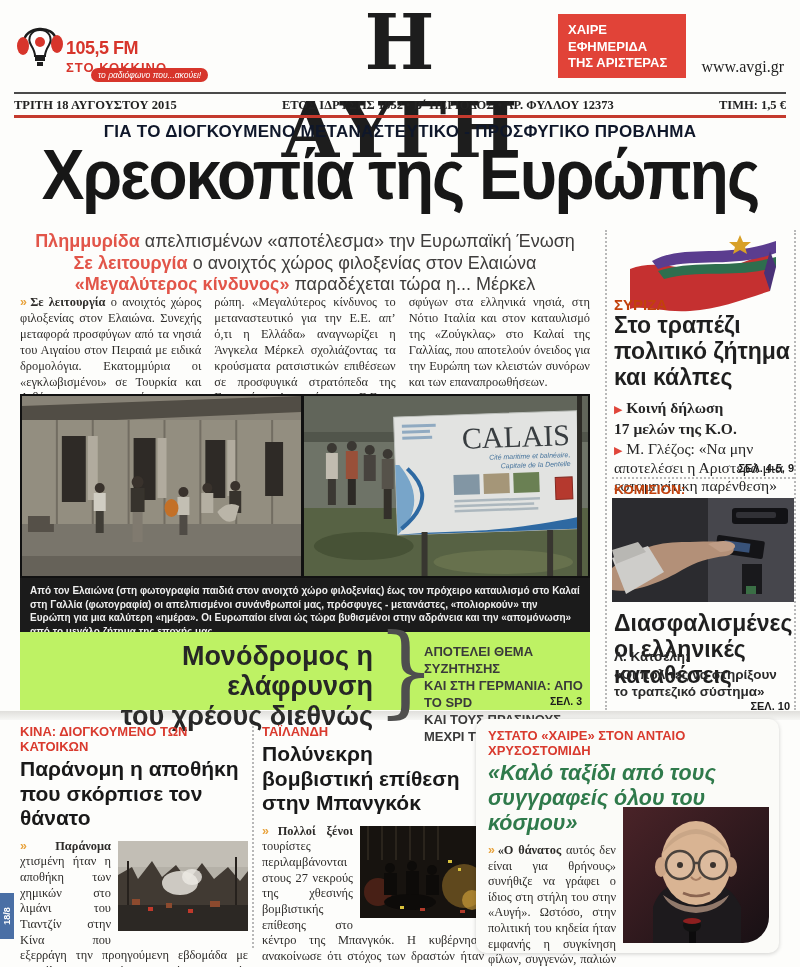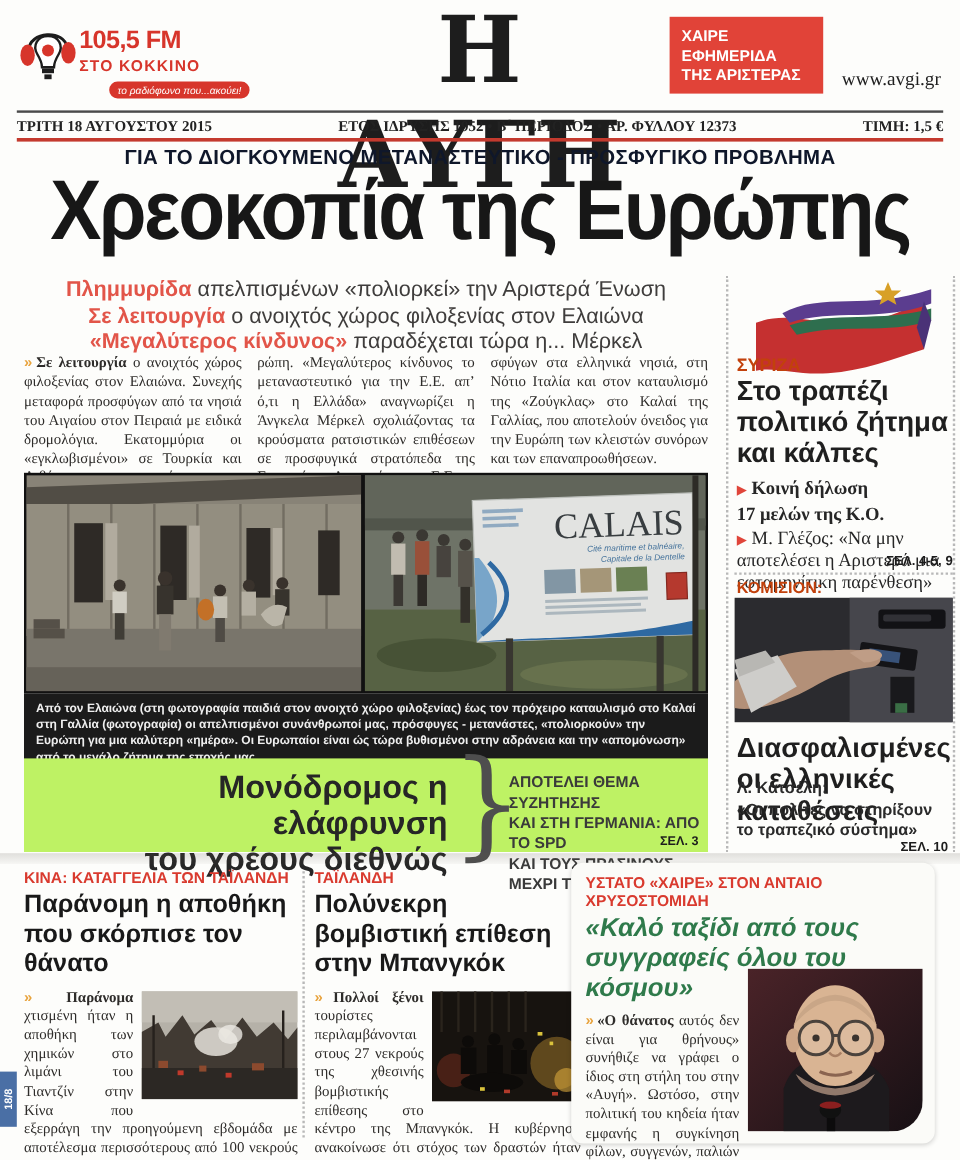--- a/index.html
+++ b/index.html
@@ -6,21 +6,21 @@
   .page{position:relative;width:800px;height:967px;margin:0 auto;background:#fdfdfb;
         overflow:hidden;font-family:"Liberation Serif",serif;color:#2e2c2a;
         box-shadow:0 0 6px rgba(0,0,0,.3);}
   .abs{position:absolute;}
   .sans{font-family:"Liberation Sans",sans-serif;}
   .pageref{font-family:"Liberation Sans",sans-serif;font-weight:bold;font-size:11px;color:#1c1c1c;text-align:right;}
 
   
   .radio-logo{left:14px;top:12px;width:176px;height:76px;}
   .radio-logo .txt{position:absolute;left:52px;top:10px;color:#d7352b;font-family:"Liberation Sans",sans-serif;}
-  .radio-freq{font-size:21px;font-weight:bold;letter-spacing:-.5px;}
+  .radio-freq{font-size:18px;font-weight:bold;letter-spacing:-.5px;margin-top:16px;}
   .radio-line2{font-size:13px;font-weight:bold;letter-spacing:1px;margin-top:1px;}
   .radio-tag{position:absolute;left:40px;top:56px;background:#d7352b;color:#fff;font-size:8.5px;font-style:italic;
              padding:2px 7px;border-radius:8px;font-family:"Liberation Sans",sans-serif;white-space:nowrap;margin-left:37px;}
   .paper-title{left:240px;top:2px;width:320px;text-align:center;font-family:"DejaVu Serif",serif;
                font-weight:bold;font-size:74px;line-height:84px;color:#1d1d1d;letter-spacing:1px;
                transform:scaleY(1.04);}
   .tagbox{left:558px;top:14px;width:128px;height:64px;background:#e14338;color:#fff;
           font-family:"Liberation Sans",sans-serif;font-weight:bold;font-size:13px;line-height:16.5px;
           padding:8px 0 0 10px;box-sizing:border-box;}
   .website{right:16px;top:58px;font-size:16px;color:#1f1f1f;font-family:"Liberation Serif",serif;}
@@ -133,21 +133,21 @@
     <span>ΕΤΟΣ ΙΔΡΥΣΗΣ 1952 • Β΄ ΠΕΡΙΟΔΟΣ • ΑΡ. ΦΥΛΛΟΥ 12373</span>
     <span>ΤΙΜΗ: 1,5 €</span>
   </div>
   <div class="abs rule-red"></div>
 
   <div class="abs kicker">ΓΙΑ ΤΟ ΔΙΟΓΚΟΥΜΕΝΟ ΜΕΤΑΝΑΣΤΕΥΤΙΚΟ - ΠΡΟΣΦΥΓΙΚΟ ΠΡΟΒΛΗΜΑ</div>
   <div class="abs headline">Χρεοκοπία της Ευρώπης</div>
 
   <div class="abs subheads">
     <div>
-      <span class="lead">Πλημμυρίδα</span><span> απελπισμένων «πολιορκεί» την Αριστερά Ένωση</span>
+      <span class="lead">Πλημμυρίδα</span><span> απελπισμένων «αποτέλεσμα» την Ευρωπαϊκή Ένωση</span>
     </div>
     <div>
       <span class="lead">Σε λειτουργία</span><span> ο ανοιχτός χώρος φιλοξενίας στον Ελαιώνα</span>
     </div>
     <div>
       <span class="lead">«Μεγαλύτερος κίνδυνος»</span><span> παραδέχεται τώρα η... Μέρκελ</span>
     </div>
   </div>
 
   <div class="abs intro">
@@ -334,21 +334,21 @@
   <div class="abs rc kom-sub" style="left:614px;top:648px;width:182px;">
     <div>Λ. Κατσέλη:</div>
     <div>«Οι πολίτες να στηρίξουν</div>
     <div>το τραπεζικό σύστημα»</div>
   </div>
   <div class="abs pageref" style="left:614px;top:700px;width:176px;">ΣΕΛ. 10</div>
 
   <div class="abs fold"></div>
 
   <div class="abs" style="left:20px;top:724px;width:228px;">
-    <div class="story-kicker">ΚΙΝΑ: ΚΑΤΑΓΓΕΛΙΑ ΤΩΝ ΤΑΪΛΑΝΔΗ</div>
+    <div class="story-kicker">ΚΙΝΑ: ΔΙΟΓΚΟΥΜΕΝΟ ΤΩΝ ΚΑΤΟΙΚΩΝ</div>
     <div class="story-head" style="margin-top:3px;">Παράνομη η αποθήκη που σκόρπισε τον θάνατο</div>
     <div class="story-body" style="margin-top:8px;">
       <span class="float-img">
         <svg width="130" height="90" viewBox="0 0 130 90">
           <rect width="130" height="90" fill="#b5b1a8"></rect>
           <rect width="130" height="26" fill="#c2beb5"></rect>
           <path d="M0 34 L14 26 L20 38 L34 20 L44 36 L58 24 L70 40 L84 22 L96 38 L110 26 L122 40 L130 30 L130 90 L0 90 Z" fill="#413a33"></path>
           <ellipse cx="62" cy="42" rx="18" ry="12" fill="#ddd9d2" opacity=".9"></ellipse>
           <ellipse cx="74" cy="36" rx="10" ry="8" fill="#eceae4" opacity=".8"></ellipse>
           <rect y="64" width="130" height="26" fill="#2c2824"></rect>

